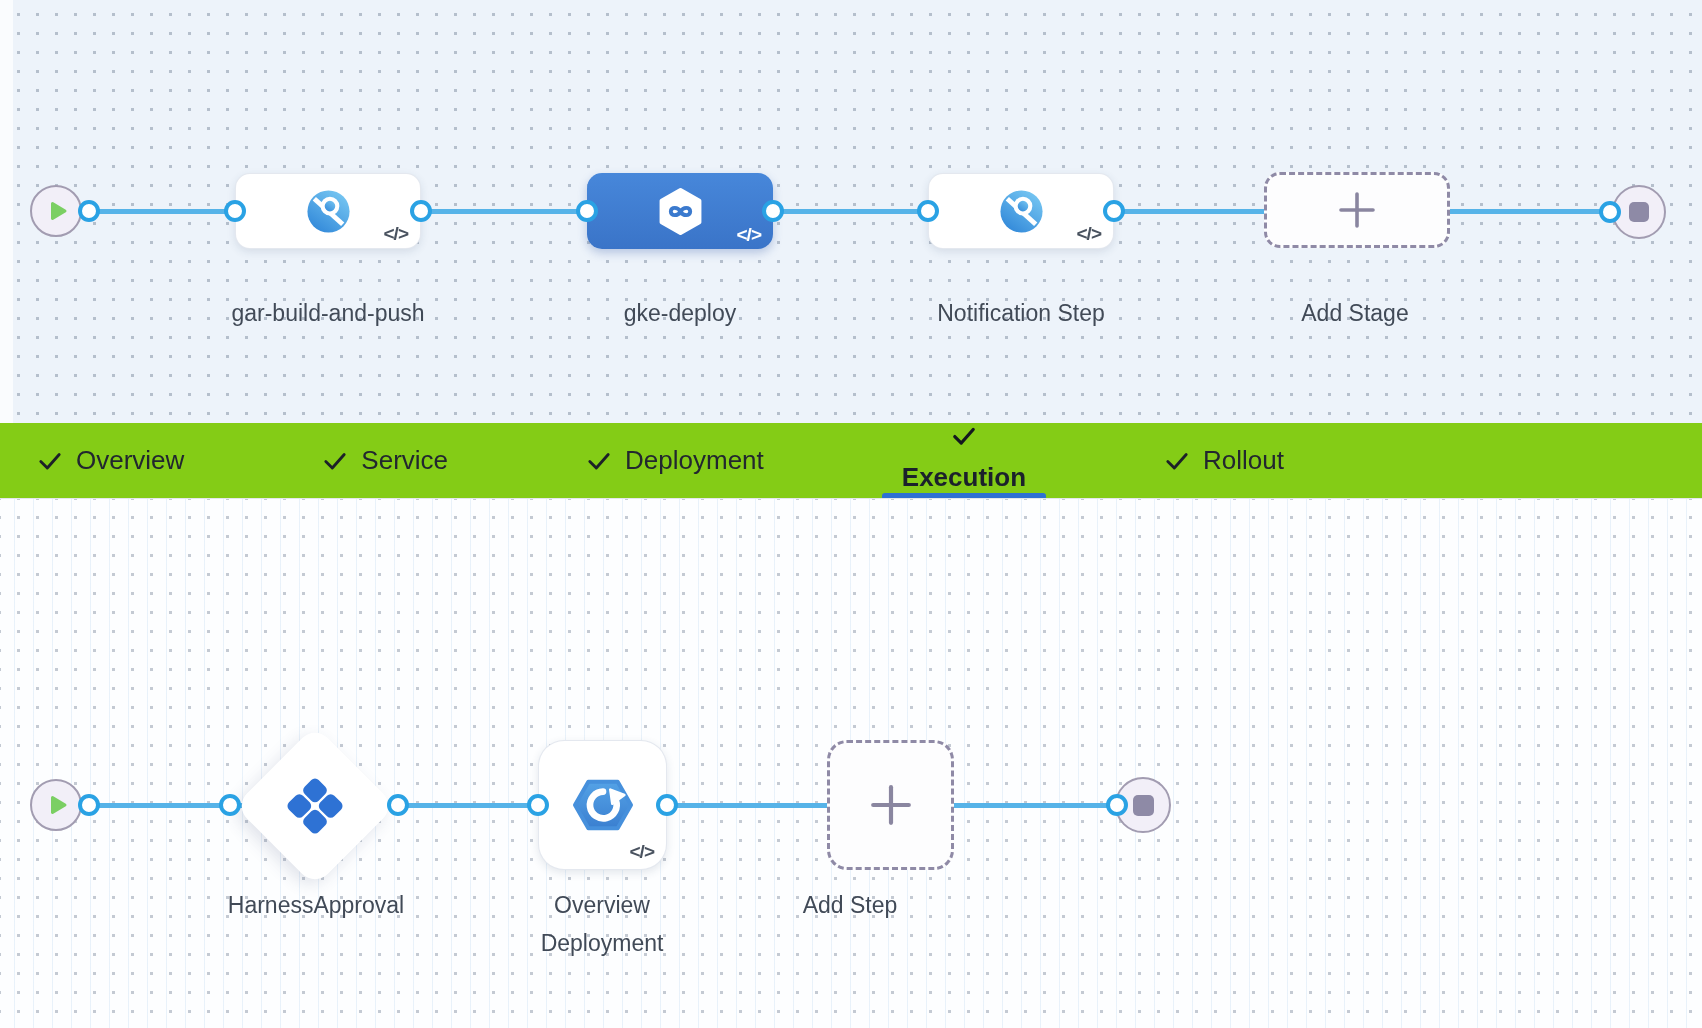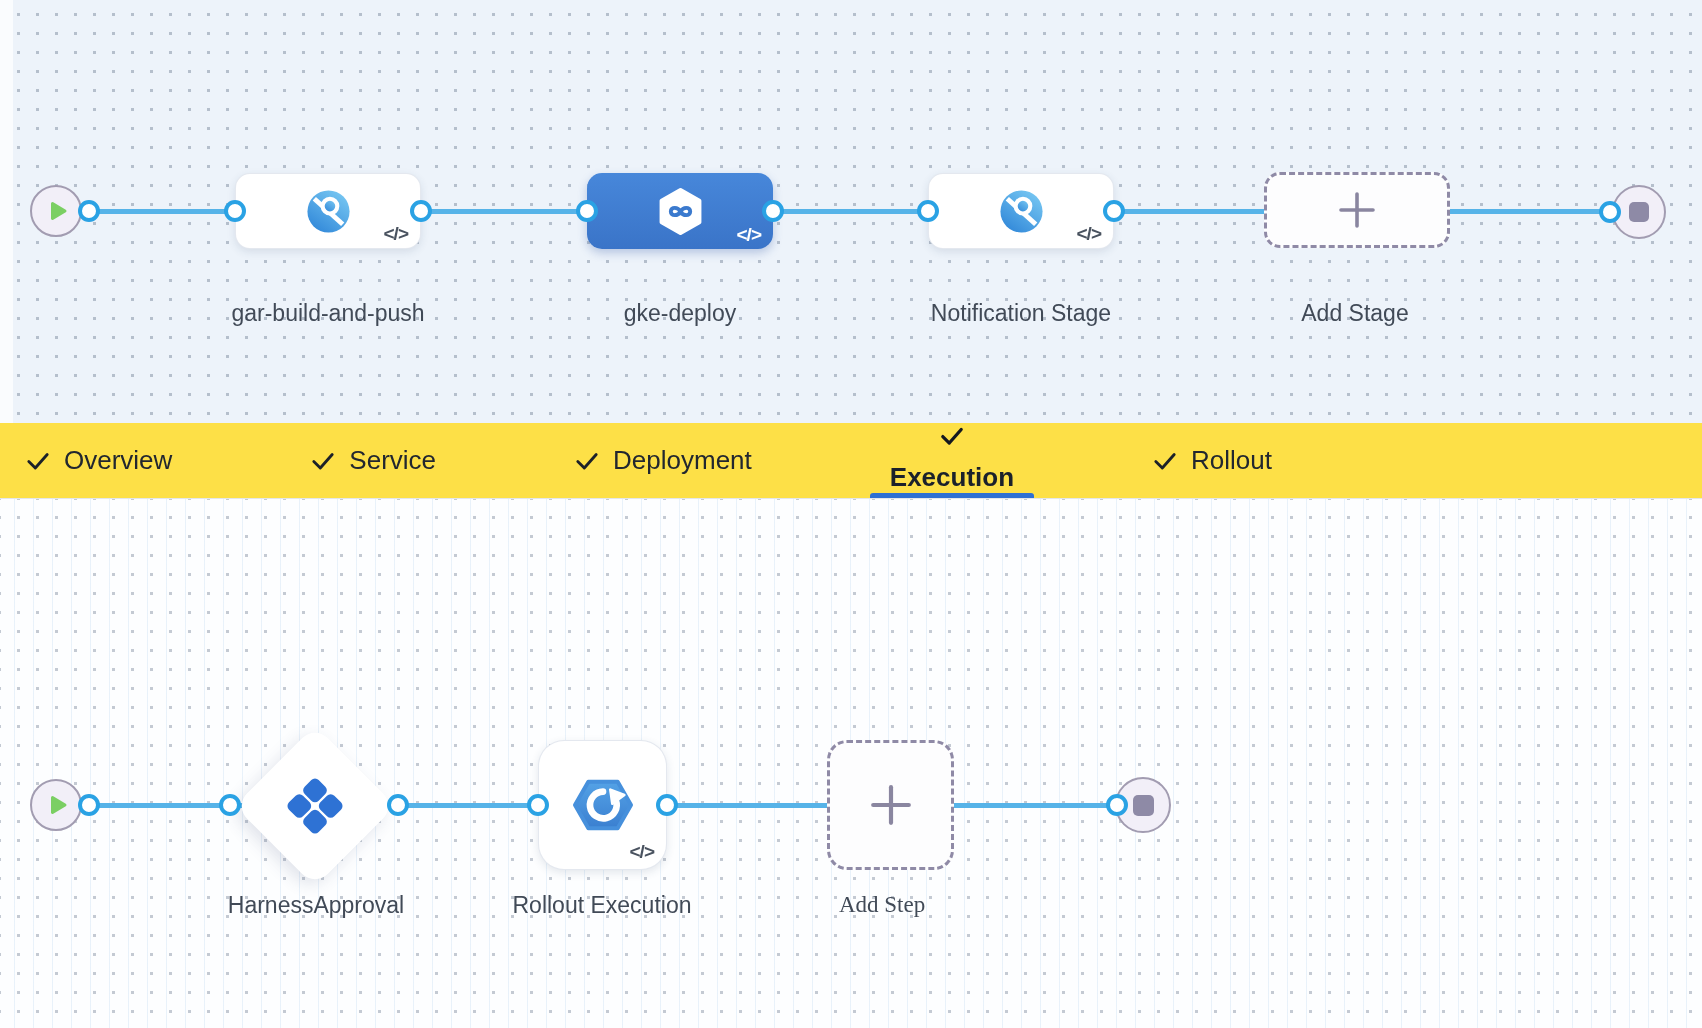--- a/index.html
+++ b/index.html
@@ -71,23 +71,23 @@
   }
   .diamond-inner{transform:rotate(-45deg);display:flex;}
   
   .nlabel{
     position:absolute;width:220px;text-align:center;color:#414a57;
     font-size:23px;line-height:38px;z-index:4;
   }
   .nlabel.tight{width:212px;word-break:break-all;}
   
   .tabbar{
-    position:absolute;left:0;top:423px;width:1702px;height:76px;background:#fde047;
+    position:absolute;left:0;top:423px;width:1702px;height:76px;background:#84cc16;
     border-bottom:1px solid #e4e7eb;display:flex;align-items:stretch;
-    padding-left:5px;box-sizing:border-box;gap:98px;z-index:6;
+    padding-left:17px;box-sizing:border-box;gap:98px;z-index:6;
   }
   .tab{
     position:relative;display:flex;align-items:center;gap:13px;padding:0 20px;
     font-size:26px;color:#22272f;cursor:pointer;white-space:nowrap;
   }
   .tab.active{font-weight:700;color:#1b212b;flex-direction:column;}
   .tab .tab-underline{
     position:absolute;left:0;right:0;bottom:0;height:5px;
     background:var(--underline,#2e70d3);border-radius:3px 3px 0 0;
   }
@@ -165,21 +165,21 @@
     <div class="port" style="left:224px;top:200px;"></div>
     <div class="port" style="left:410px;top:200px;"></div>
     <div class="port" style="left:576px;top:200px;"></div>
     <div class="port" style="left:762px;top:200px;"></div>
     <div class="port" style="left:917px;top:200px;"></div>
     <div class="port" style="left:1103px;top:200px;"></div>
     <div class="port" style="left:1599px;top:201px;"></div>
 
     <div class="nlabel" style="left:218px;top:294px;">gar-build-and-push</div>
     <div class="nlabel" style="left:570px;top:294px;">gke-deploy</div>
-    <div class="nlabel" style="left:911px;top:294px;">Notification Stage</div>
+    <div class="nlabel" style="left:911px;top:294px;">Notification Step</div>
     <div class="nlabel" style="left:1245px;top:294px;">Add Stage</div>
   </div>
 
   <div class="tabbar">
     <div class="tab">
       <svg class="checkicon" width="26" height="26" viewBox="0 0 24 24">
         <polyline points="3.5,12.5 9.5,18.5 20.5,6" fill="none" stroke="#1c2128" stroke-width="2.6" stroke-linecap="round" stroke-linejoin="round"></polyline>
       </svg>
       <span>Overview</span>
     </div>
@@ -254,17 +254,17 @@
     </div>
 
     <div class="port" style="left:78px;top:295px;"></div>
     <div class="port" style="left:219px;top:295px;"></div>
     <div class="port" style="left:387px;top:295px;"></div>
     <div class="port" style="left:527px;top:295px;"></div>
     <div class="port" style="left:656px;top:295px;"></div>
     <div class="port" style="left:1106px;top:295px;"></div>
 
     <div class="nlabel tight" style="left:210px;top:387px;">HarnessApproval</div>
-    <div class="nlabel" style="left:492px;top:387px;">Rollout Execution</div>
-    <div class="nlabel" style="left:772px;top:387px;font-family:Liberation Serif, serif;">Add Step</div>
+    <div class="nlabel" style="left:492px;top:387px;">Overview Deployment</div>
+    <div class="nlabel" style="left:740px;top:387px;">Add Step</div>
   </div>
 
 </div>
 
 </body></html>

